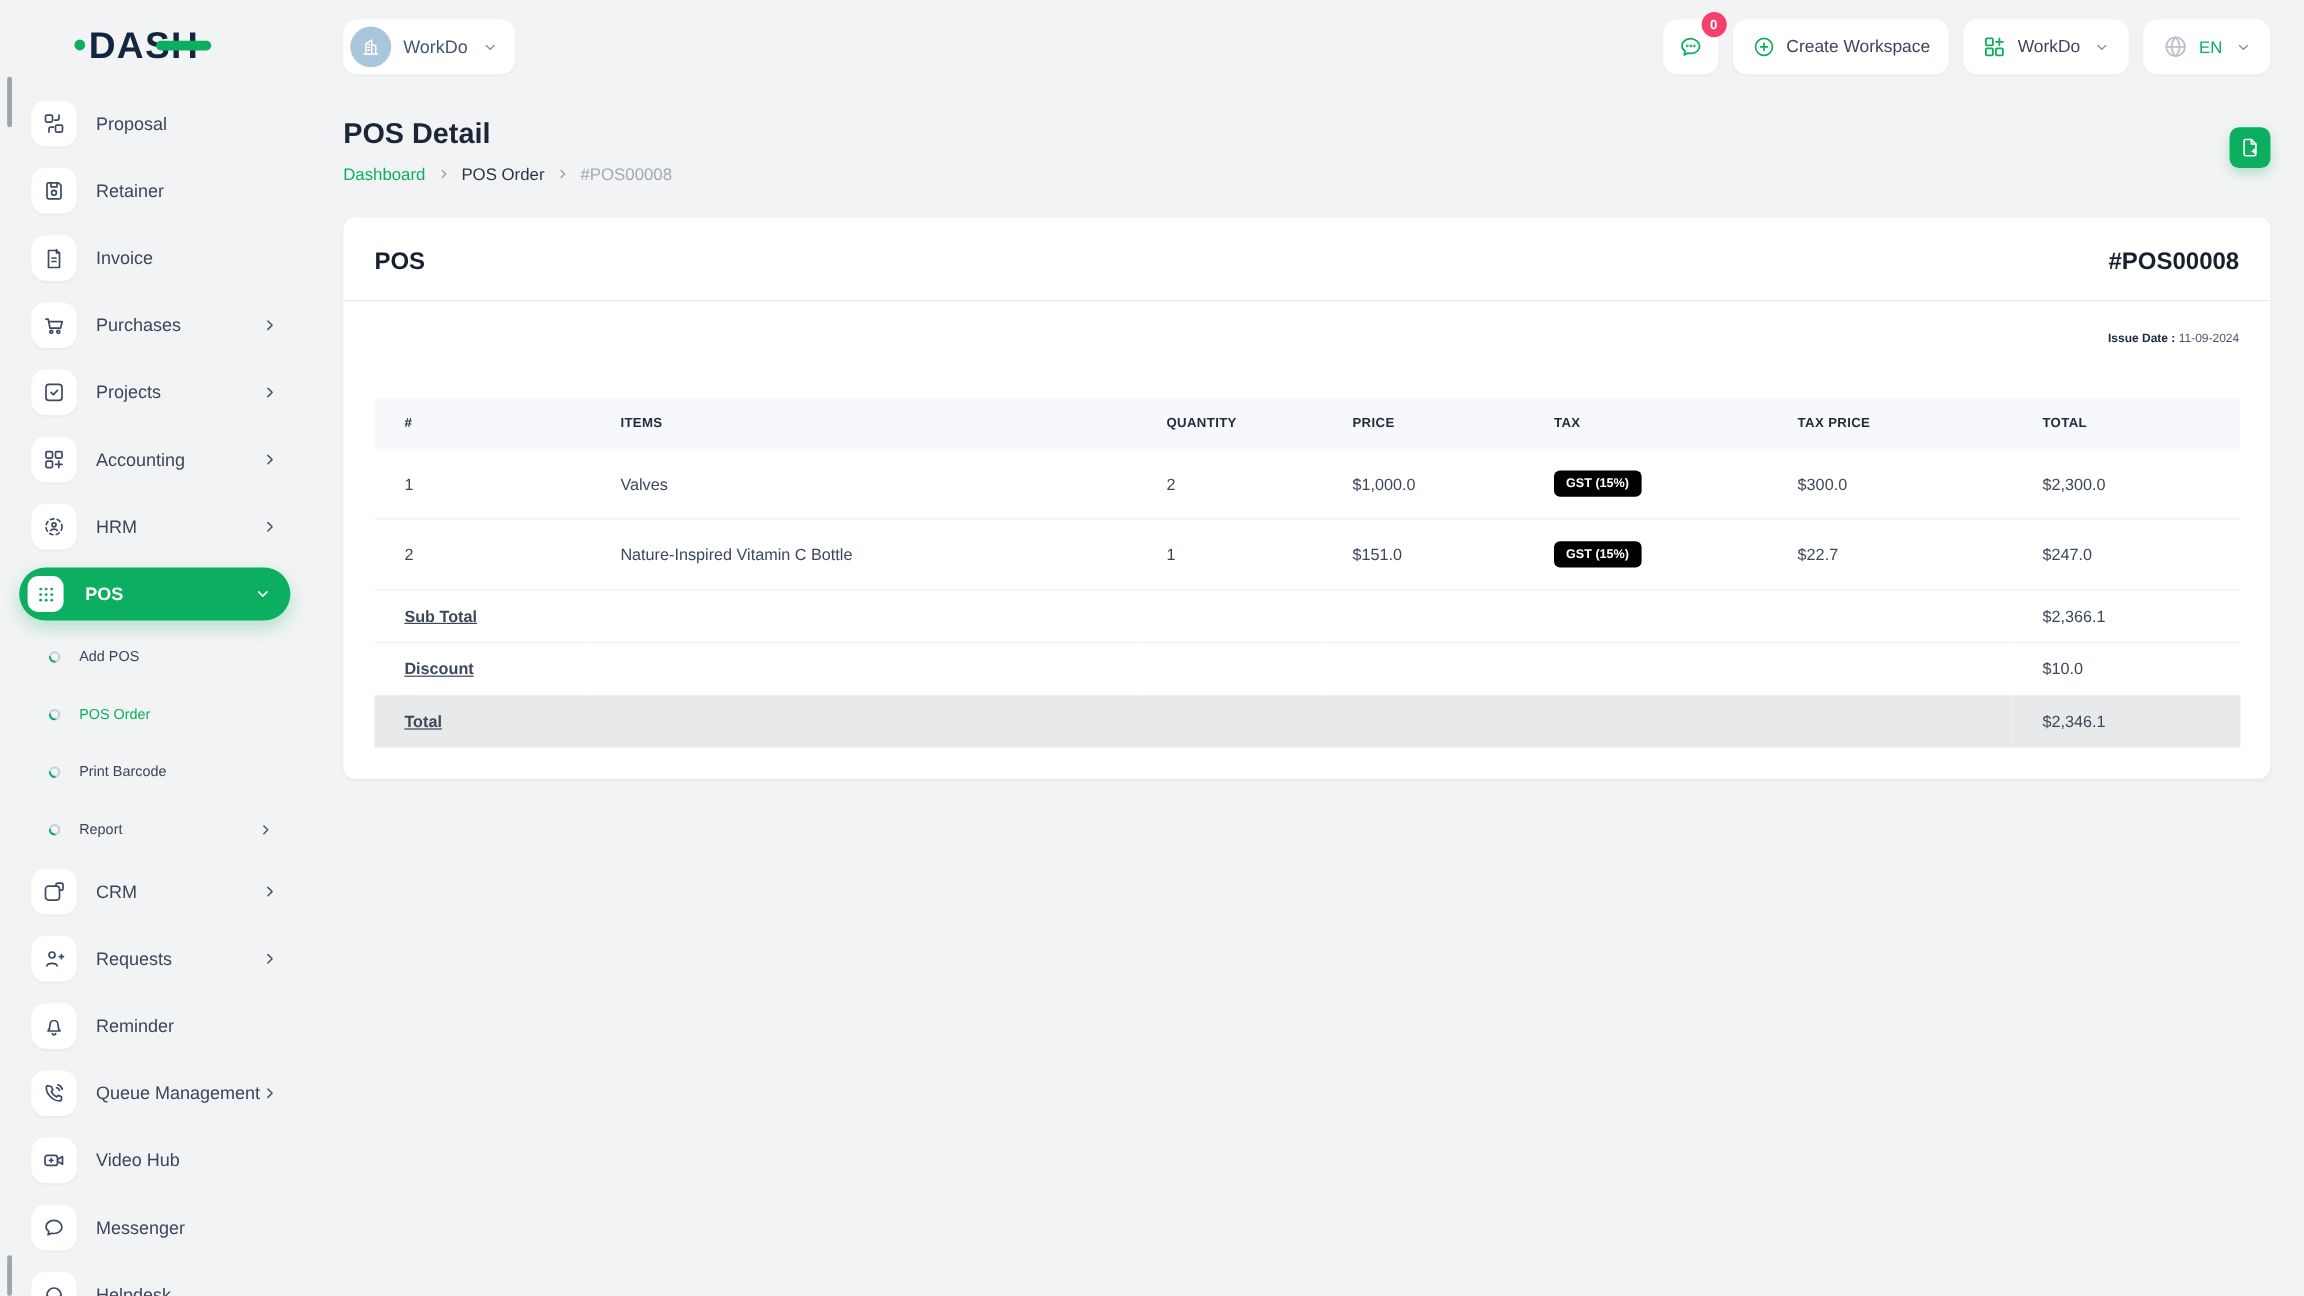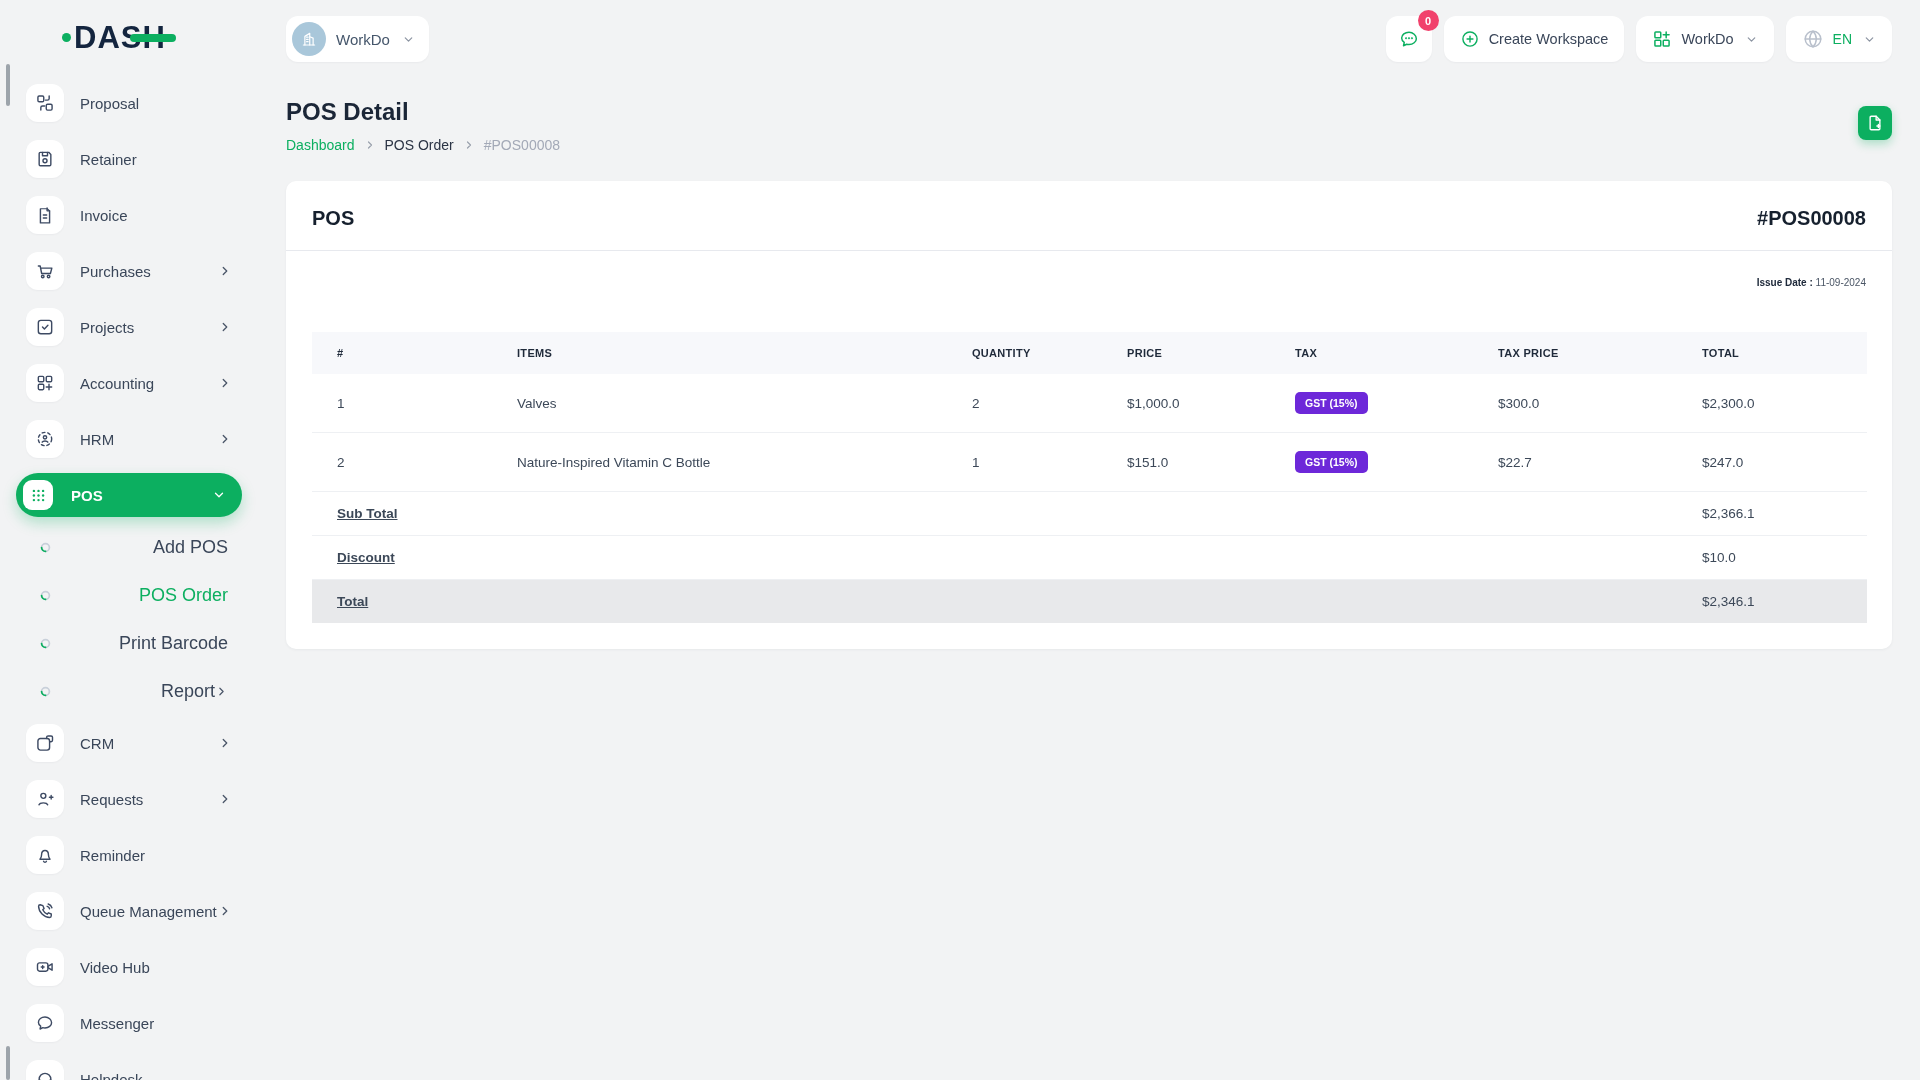--- a/index.html
+++ b/index.html
@@ -40,21 +40,21 @@
     height:44px; margin:6px 16px; padding:0 16px 0 7px;
     background:#0caf60; border-radius:22px;
     box-shadow:0 6px 14px rgba(12,175,96,.28);
   }
   .nav-item.active .nav-icon-box { width:30px; height:30px; flex:0 0 30px; border-radius:9px; margin-right:18px; color:#0caf60; box-shadow:none; }
   .nav-item.active .nav-label { color:#ffffff; font-weight:700; }
   .nav-item.active .nav-chevron { color:#ffffff; }
 
   .sub-item { height:48px; display:flex; align-items:center; padding:0 30px 0 39px; cursor:pointer; }
   .sub-bullet { display:flex; margin-right:14px; }
-  .sub-label { flex:1; font-size:18px; color:#3a4659;text-align:right; }
+  .sub-label { flex:1; font-size:12px; color:#3a4659; }
   .sub-item.active .sub-label { color:#0caf60; }
 
   
   .main { flex:1; display:flex; flex-direction:column; min-width:0; }
   .topbar { height:64px; display:flex; align-items:center; padding:14px 28px 0 28px; }
   .pill {
     background:#ffffff; border-radius:12px; height:46px;
     display:flex; align-items:center; cursor:pointer;
     box-shadow:0 1px 2px rgba(20,30,50,.04);
   }
@@ -103,21 +103,21 @@
   table.items { width:100%; border-collapse:collapse; table-layout:fixed; margin-top:44px; }
   table.items th {
     background:#f7f8fb; text-align:left; font-size:11px; font-weight:700; color:#1f2a3a;
     padding:15px 12px 15px 25px; letter-spacing:.3px;
   }
   table.items td {
     padding:18px 12px 18px 25px; font-size:13.5px; color:#3c4858;
     border-bottom:1px solid #eef0f3; text-align:left;
   }
   .badge {
-    display:inline-block; background:#6d28d9; color:#ffffff;
+    display:inline-block; background:#000000; color:#ffffff;
     font-size:10.5px; font-weight:700; padding:5px 10px; border-radius:5px;text-align:center;
   }
   tr.summary td { padding:14px 12px 14px 25px; }
   td.sum-label { font-weight:700; color:#1f2a3a;text-decoration:underline; }
   tr.total-row td { background:#e8e9eb; border-bottom:none; }
 </style>
 </head>
 <body>
 
 <div class="app">

